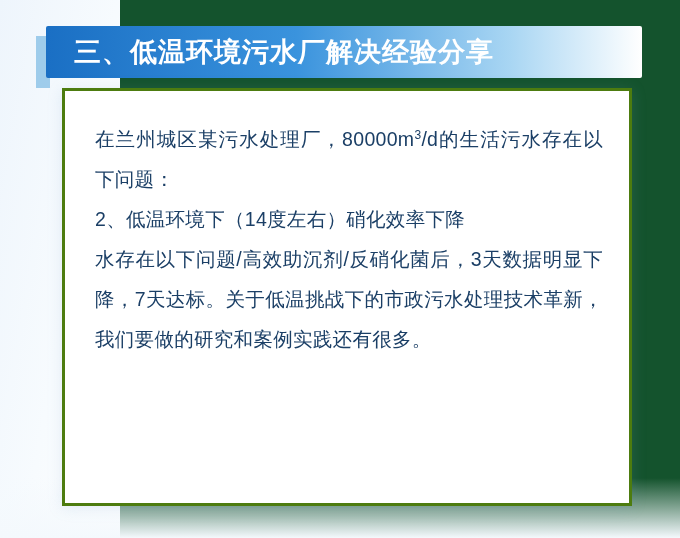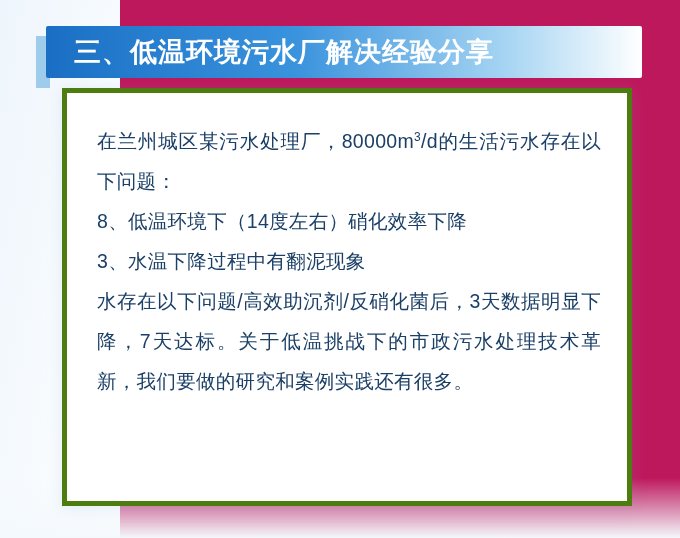--- a/index.html
+++ b/index.html
@@ -10,21 +10,21 @@
     width: 680px;
     height: 538px;
     background: #ffffff;
     font-family: "Liberation Sans", sans-serif;
     overflow: hidden;
   }
   .slide {
     position: relative;
     width: 680px;
     height: 538px;
-    background: #be185d;
+    background: #14532d;
     box-sizing: border-box;
   }
   
   .bg-wash {
     position: absolute;
     left: 0;
     top: 0;
     width: 120px;
     height: 538px;
     background: linear-gradient(100deg, #eef5fc 0%, #f7fbfe 55%, #ffffff 100%);
@@ -78,21 +78,21 @@
   }
 
   
   .card {
     position: absolute;
     left: 62px;
     top: 88px;
     width: 570px;
     height: 418px;
     background: #ffffff;
-    border: 5px solid #4d7c0f;
+    border: 3px solid #4d7c0f;
     box-shadow: 0 2px 14px rgba(120,160,200,0.18);
     box-sizing: border-box;
   }
   .card-inner {
     position: absolute;
     left: 30px;
     top: 28px;
     right: 26px;
   }
   .para {
@@ -122,21 +122,20 @@
     <div class="title-text">三、低温环境污水厂解决经验分享</div>
   </div>
 
   <div class="card">
     <div class="card-inner">
 
       <div class="para">
         <span>在兰州城区某污水处理厂，80000m</span><sup>3</sup><span>/d的生活污</span><span>水存在以下问题：</span>
       </div>
 
-      <div class="para">8、低温环境下（14度左右）硝化效率下降</div>
-      <div class="para">3、水温下降过程中有翻泥现象</div>
+      <div class="para">2、低温环境下（14度左右）硝化效率下降</div>
 
       <div class="para">水存在以下问题/高效助沉剂/反硝化菌后，3天数据明显下降，7天达标。关于低温挑战下的市政污水处理技术革新，我们要做的研究和案例实践还有很多。</div>
 
     </div>
   </div>
 
 </div>
 
 </body></html>

